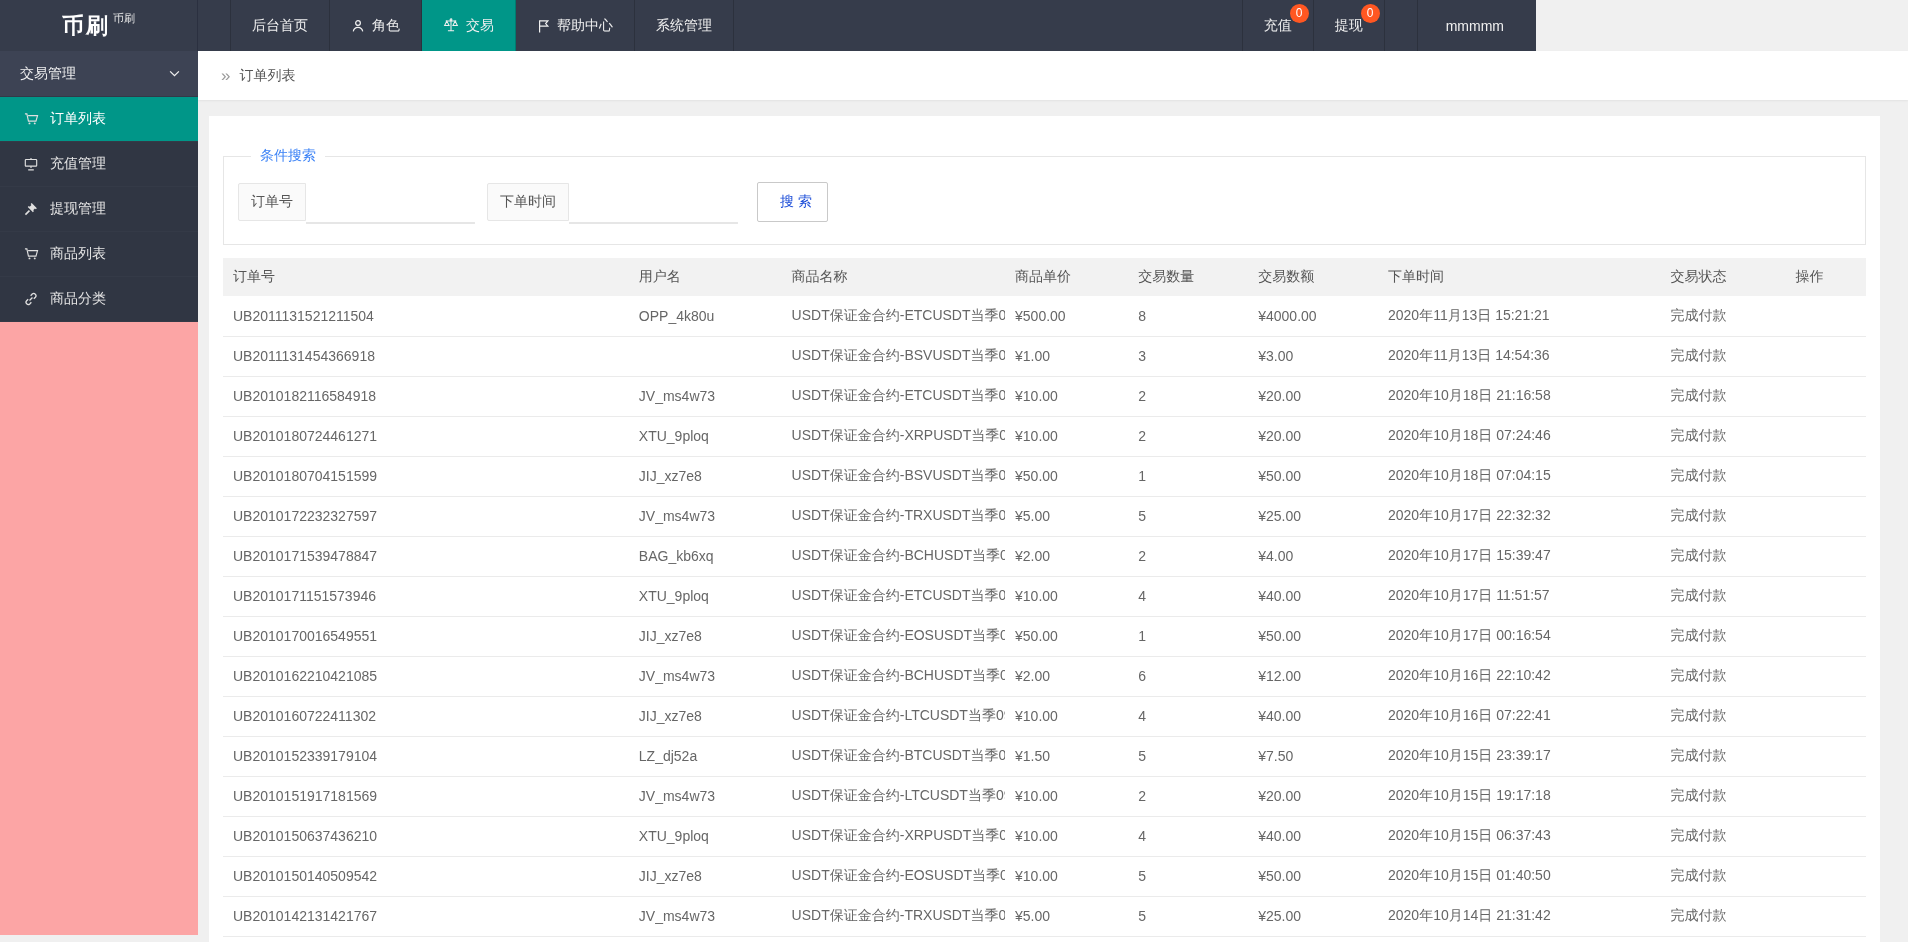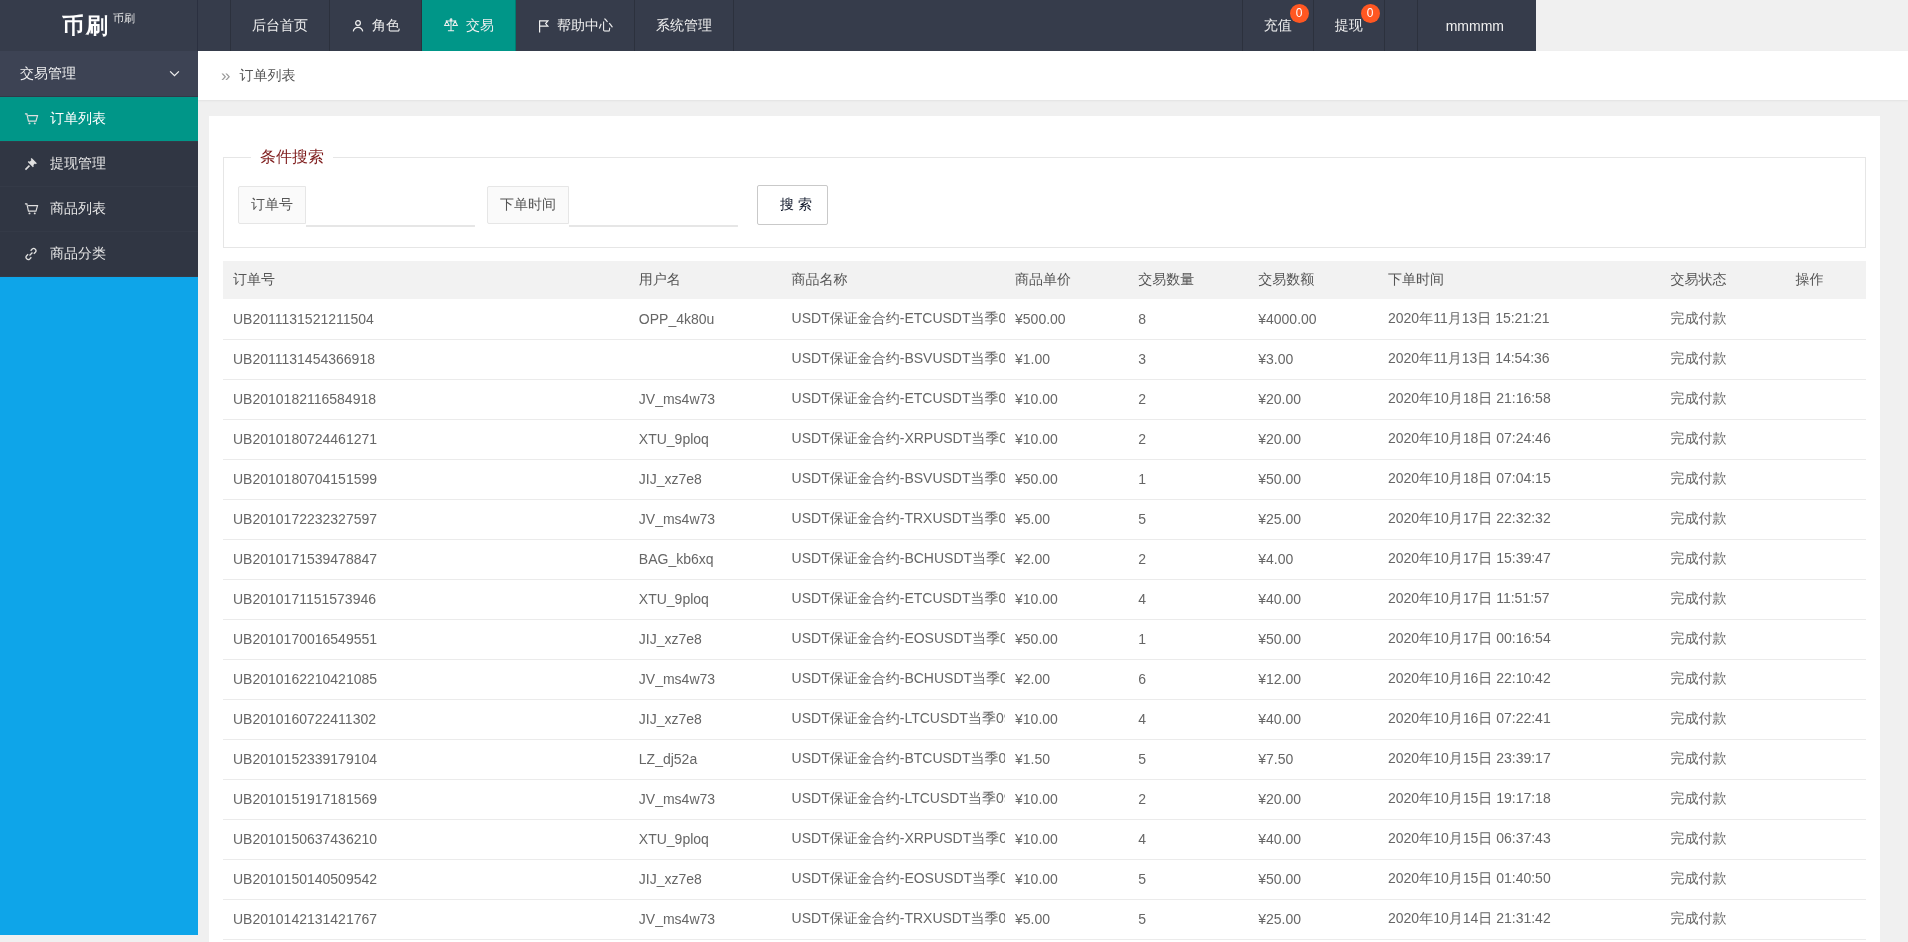--- a/index.html
+++ b/index.html
@@ -22,41 +22,41 @@
   .nav-item { height:51px; display:flex; align-items:center; gap:7px; padding:12px 21px; font-size:14px; position:relative; cursor:pointer; border-right:1px solid rgba(0,0,0,.18); color:#f0f0f0; }
   .nav-right .nav-item { border-right:none; border-left:1px solid rgba(0,0,0,.18); }
   .nav-item.active { background:var(--accent); }
   .nav-item.icon-only { padding:0 16px; }
   .badge { position:absolute; top:4px; right:4px; background:var(--badge); color:#fff; min-width:19px; height:19px; line-height:19px; border-radius:10px; font-size:12px; text-align:center; padding:0 5px; }
   .icn { display:inline-flex; align-items:center; }
   .icn svg { display:block; }
   .user-chevron { margin-left:4px; opacity:.9; }
 
   
-  .sidebar { position:fixed; left:0; top:51px; bottom:7px; width:198px; background:#0ea5e9; z-index:10; }
+  .sidebar { position:fixed; left:0; top:51px; bottom:7px; width:198px; background:#fca5a5; z-index:10; }
   .side-section-title { height:46px; background:#3d4354; color:#f0f0f0; display:flex; align-items:center; justify-content:space-between; padding:0 18px 0 20px; font-size:14px; cursor:pointer; border-bottom:1px solid #333948; }
   .side-item { height:45px; display:flex; align-items:center; gap:10px; padding:0 20px 0 22px; color:#e6e6e6; font-size:14px; cursor:pointer; border-bottom:1px solid #343a47; background:#303643; }
   .side-item.active { background:var(--accent); color:#fff; }
   .side-item .icn { width:18px; justify-content:center; color:#e0e0e0; }
 
   
   .main { margin-left:198px; padding-top:51px; }
   .breadcrumb { height:49px; background:#fff; display:flex; align-items:center; gap:9px; padding:0 23px; color:#555; box-shadow:0 1px 2px rgba(0,0,0,.06); }
   .bc-sep { color:#9a9a9a; font-size:17px; line-height:1; }
   .panel { margin:16px 28px 0 11px; background:#fff; height:845px; padding:1px 14px 0 14px; }
 
   
   fieldset.search { border:1px solid #e6e6e6; margin:30px 0 0 0; padding:17px 14px 22px 14px; }
-  fieldset.search legend { color:#7f1d1d; font-size:16px; padding:0 9px; margin-left:13px; }
+  fieldset.search legend { color:#3b82f6; font-size:14px; padding:0 9px; margin-left:13px; }
   .search-row { display:flex; align-items:center; }
   .input-group { display:flex; height:38px; margin-right:12px; }
   .ig-label { background:#fafafa; border:1px solid #e6e6e6; display:flex; align-items:center; padding:0 12px; color:#555; white-space:nowrap; border-radius:2px 0 0 2px; }
   .ig-input { border:1px solid #e6e6e6; border-left:none; width:169px; padding:0 12px; font-size:14px; color:#666; outline:none; border-radius:0 2px 2px 0; font-family:Liberation Sans, sans-serif;margin-top:39px; }
   .ig-input::placeholder { color:#ccc; }
-  .search-btn { height:40px; margin-left:7px; background:#fff; border:1px solid #c9c9c9; border-radius:2px; display:inline-flex; align-items:center; gap:7px; padding:0 15px; font-size:14px; color:#0f172a; cursor:pointer; font-family:inherit; }
+  .search-btn { height:40px; margin-left:7px; background:#fff; border:1px solid #c9c9c9; border-radius:2px; display:inline-flex; align-items:center; gap:7px; padding:0 15px; font-size:14px; color:#1d4ed8; cursor:pointer; font-family:inherit; }
   .search-btn .icn { color:#666; }
 
   
   table.orders { width:100%; border-collapse:collapse; margin-top:13px; table-layout:fixed; }
   table.orders th { background:#f2f2f2; height:38px; font-weight:normal; text-align:left; color:#555; padding:0 10px; font-size:14px; }
   table.orders td { height:40px; border-bottom:1px solid #ebebeb; color:#666; padding:0 10px; font-size:14px; white-space:nowrap; overflow:hidden; }
 </style>
 </head>
 <body>
 
@@ -135,20 +135,29 @@
     </div>
     <div class="side-item active">
       <span class="icn">
         <svg viewBox="0 0 17 16" width="15" height="14" fill="none" stroke="currentColor" stroke-width="1.3">
           <path d="M1 2.2h2.2L5 10.4h8.6l1.8-6.2H4.6"></path>
           <circle cx="6.2" cy="13" r="1.1" fill="currentColor" stroke="none"></circle>
           <circle cx="12.2" cy="13" r="1.1" fill="currentColor" stroke="none"></circle>
         </svg>
       </span>
       <span>订单列表</span>
+    </div>
+    <div class="side-item">
+      <span class="icn">
+        <svg viewBox="0 0 16 16" width="14" height="14" fill="none" stroke="currentColor" stroke-width="1.3">
+          <rect x="1.5" y="2.8" width="13" height="7.7" rx="0.8"></rect>
+          <path d="M8 10.5v2.2M4.8 14.7h6.4M8 1.2v1.6"></path>
+        </svg>
+      </span>
+      <span>充值管理</span>
     </div>
     <div class="side-item">
       <span class="icn">
         <svg viewBox="0 0 16 16" width="14" height="14" fill="currentColor">
           <path d="M8.8 1.2l5.9 5.9-1.2 1.2-1-.9-2 2 .9 1-1.2 1.2-5.9-5.9 1.2-1.2 1 .9 2-2-.9-1z"></path>
           <path d="M1 13.8l4.6-4.6 1.3 1.3-4.6 4.6z"></path>
         </svg>
       </span>
       <span>提现管理</span>
     </div>

